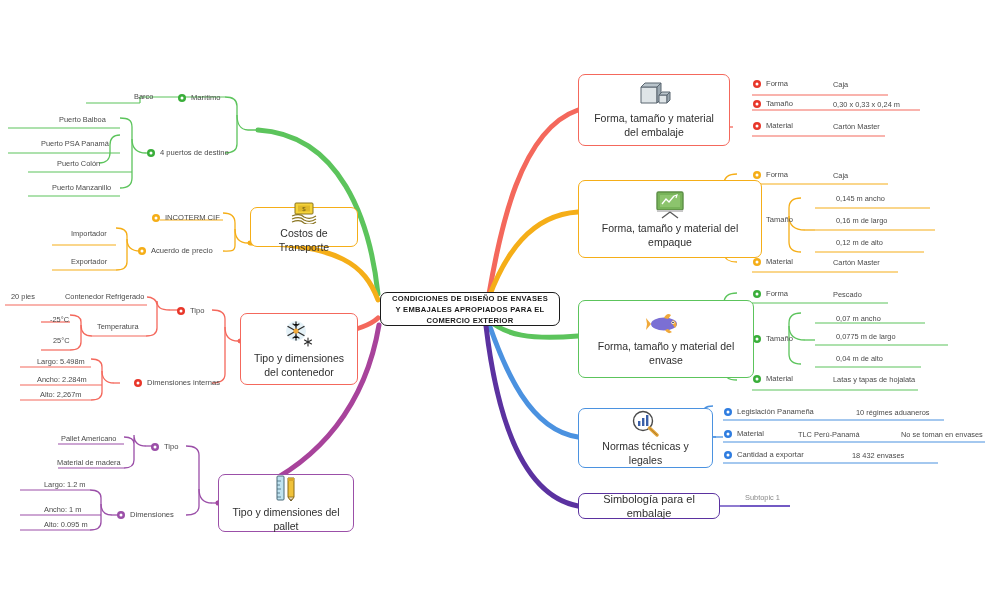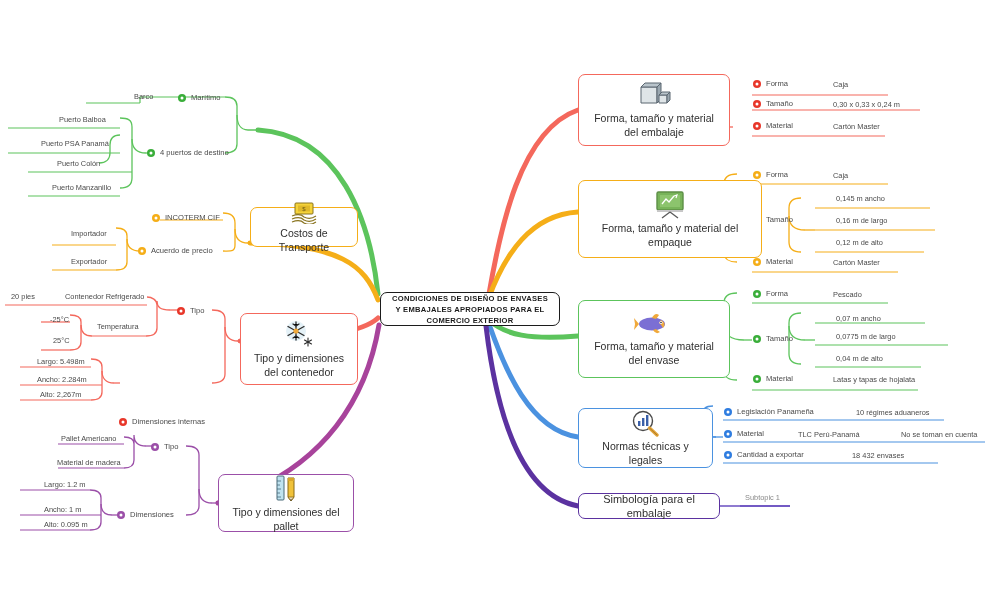--- a/index.html
+++ b/index.html
@@ -248,21 +248,21 @@
         <rect x="9" y="6" width="20" height="12" fill="#8cc46d"></rect>
         <path d="M11 15 L15 10 L18 13 L23 7" fill="none" stroke="#ffffff" stroke-width="1.3"></path>
         <path d="M23 7 l3 -1 l-1 3" fill="none" stroke="#ffffff" stroke-width="1.2"></path>
         <rect x="6" y="21" width="26" height="2" fill="#c7c7c7"></rect>
         <path d="M19 23 L11 29 M19 23 L27 29" stroke="#5a5a5a" stroke-width="1.3" fill="none"></path>
       </svg>
     </span>
     <span class="tlabel">Forma, tamaño y material del empaque</span>
   </div>
 
-  <div class="topic" style="left:578px; top:300px; width:152px; height:78px; border-color:#5cc45c;">
+  <div class="topic" style="left:578px; top:300px; width:176px; height:78px; border-color:#5cc45c;">
     <span class="ticon">
       <svg width="42" height="26" viewBox="0 0 42 26">
         <ellipse cx="19" cy="13" rx="13" ry="6.5" fill="#7b6fd4"></ellipse>
         <path d="M6 13 L1 7 L2 13 L1 19 Z" fill="#f0a93b"></path>
         <path d="M19 7 q3 -6 7 -3 q-2 3 -3 4 Z" fill="#f0a93b"></path>
         <path d="M20 19 q3 5 7 2 q-3 -2 -4 -3 Z" fill="#f0a93b"></path>
         <path d="M28 9 q6 3 2 8 q-2 -4 -4 -5 Z" fill="#f0a93b"></path>
         <circle cx="28" cy="11.5" r="1.5" fill="#ffffff"></circle>
         <circle cx="28" cy="11.5" r="0.8" fill="#23223a"></circle>
       </svg>
@@ -407,21 +407,21 @@
     <span class="bullet" style="background:#2f7de0;"></span>
     <span class="stext">Legislación Panameña</span>
   </div>
   <div class="val" style="left:856px; top:408px;">10 régimes aduaneros</div>
 
   <div class="sub" style="left:724px; top:429px;">
     <span class="bullet" style="background:#2f7de0;"></span>
     <span class="stext">Material</span>
   </div>
   <div class="val" style="left:798px; top:430px;">TLC Perú-Panamá</div>
-  <div class="val" style="left:901px; top:430px;">No se toman en cuenta</div>
+  <div class="val" style="left:901px; top:430px;">No se toman en envases</div>
 
   <div class="sub" style="left:724px; top:450px;">
     <span class="bullet" style="background:#2f7de0;"></span>
     <span class="stext">Cantidad a exportar</span>
   </div>
   <div class="val" style="left:852px; top:451px;">18 432 envases</div>
 
   <div class="leaf" style="left:745px; top:493px; color:#8a8a8a;">Subtopic 1</div>
 
   <div class="sub" style="left:178px; top:93px;">
@@ -453,21 +453,21 @@
   <div class="sub" style="left:177px; top:306px;">
     <span class="bullet" style="background:#e8372a;"></span>
     <span class="stext">Tipo</span>
   </div>
   <div class="leaf" style="left:65px; top:292px;">Contenedor Refrigerado</div>
   <div class="leaf" style="left:11px; top:292px;">20 pies</div>
   <div class="leaf" style="left:97px; top:322px;">Temperatura</div>
   <div class="leaf" style="left:50px; top:315px;">-25°C</div>
   <div class="leaf" style="left:53px; top:336px;">25°C</div>
 
-  <div class="sub" style="left:119px; top:378px;margin-top:39px;">
+  <div class="sub" style="left:134px; top:378px;">
     <span class="bullet" style="background:#e8372a;"></span>
     <span class="stext">Dimensiones internas</span>
   </div>
   <div class="leaf" style="left:37px; top:357px;">Largo: 5.498m</div>
   <div class="leaf" style="left:37px; top:375px;">Ancho: 2.284m</div>
   <div class="leaf" style="left:40px; top:390px;">Alto: 2,267m</div>
 
   <div class="sub" style="left:151px; top:442px;">
     <span class="bullet" style="background:#9b4fa8;"></span>
     <span class="stext">Tipo</span>

